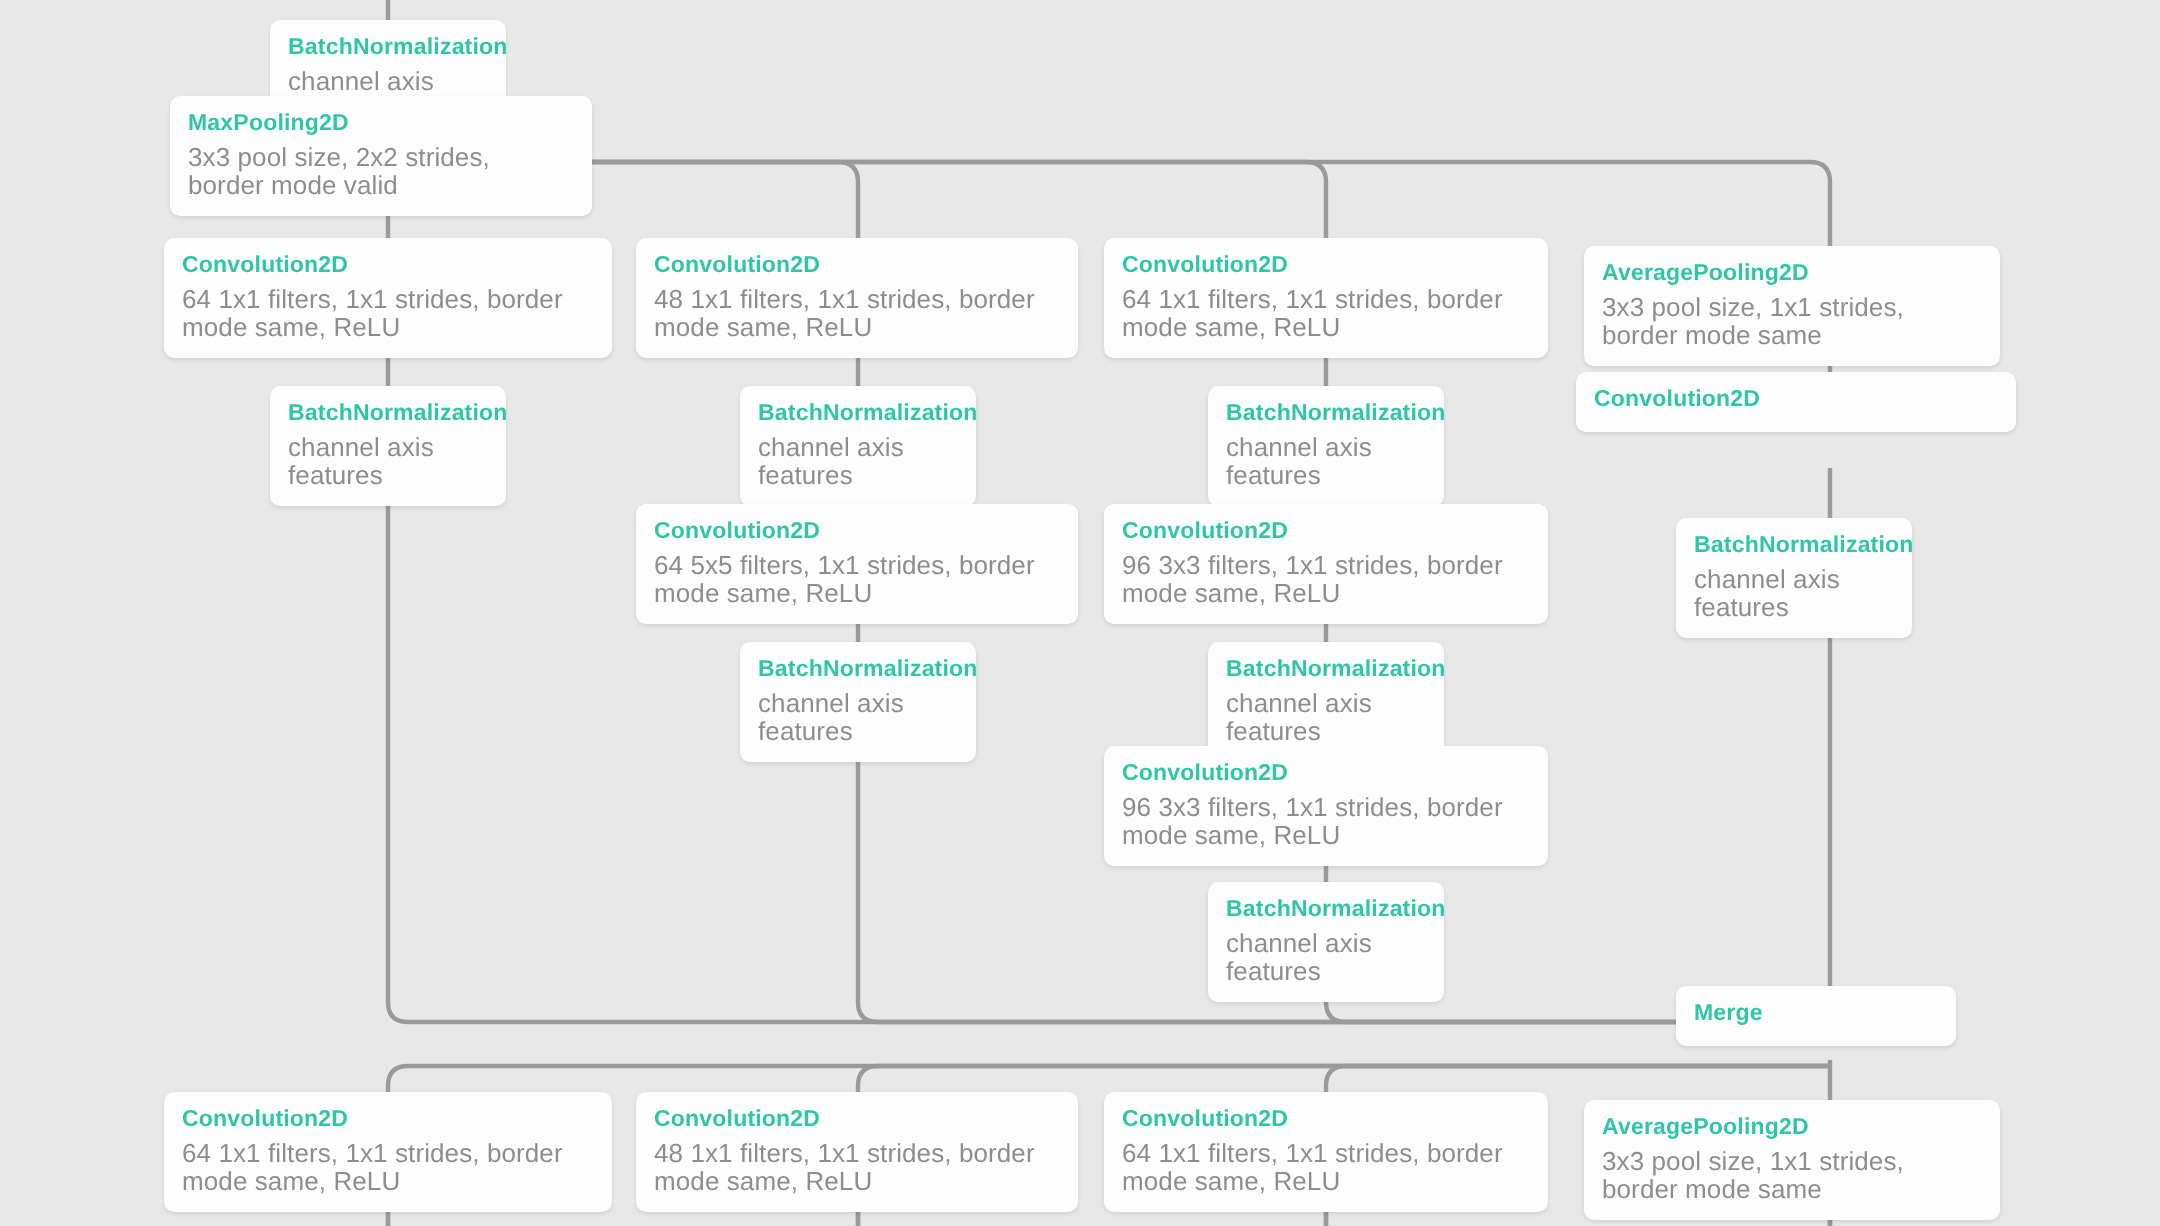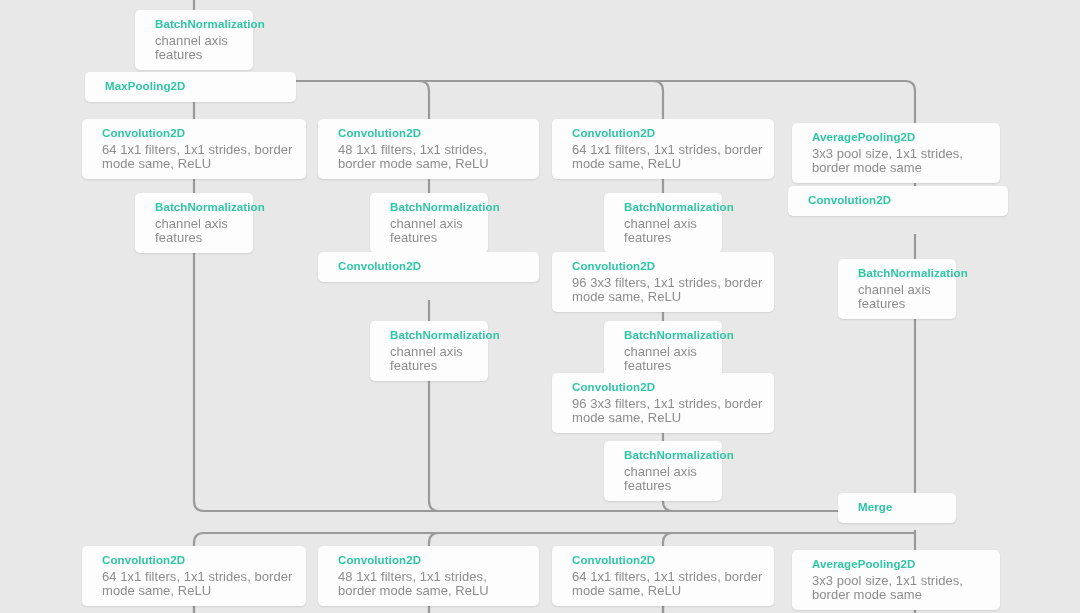--- a/index.html
+++ b/index.html
@@ -25,21 +25,21 @@
     z-index: 1;
     pointer-events: none;
   }
   
   .node {
     position: absolute;
     z-index: 2;
     background: #fdfdfd;
     border-radius: 5px;
     box-sizing: border-box;
-    padding: 7px 11px 8px 20px;
+    padding: 7px 11px 8px 9px;
     box-shadow: 0 1px 2px rgba(0,0,0,0.10);
   }
   .node-title {
     color: #2ec6a4;
     font-size: 11.5px;
     font-weight: bold;
     line-height: 15px;
     letter-spacing: 0.1px;
     white-space: nowrap;
   }
@@ -97,41 +97,43 @@
       <path d="M663,594 L663,613"></path>
       <path d="M915,587 L915,613"></path>
     </g>
   </svg>
 
   <div id="nodes-root">
       <div class="node" style="left: 135px; top: 10px; width: 118px;">
         <div class="node-title">BatchNormalization</div>
         <div class="node-desc">channel axis features</div>
       </div>
-      <div class="node" style="left: 85px; top: 72px; width: 211px;">
+      <div class="node" style="left: 85px; top: 48px; width: 211px;">
         <div class="node-title">MaxPooling2D</div>
+        <div class="node-desc">3x3 pool size, 2x2 strides, border mode valid</div>
       </div>
       <div class="node" style="left: 82px; top: 119px; width: 224px;">
         <div class="node-title">Convolution2D</div>
         <div class="node-desc">64 1x1 filters, 1x1 strides, border mode same, ReLU</div>
       </div>
       <div class="node" style="left: 135px; top: 193px; width: 118px;">
         <div class="node-title">BatchNormalization</div>
         <div class="node-desc">channel axis features</div>
       </div>
       <div class="node" style="left: 318px; top: 119px; width: 221px;">
         <div class="node-title">Convolution2D</div>
         <div class="node-desc">48 1x1 filters, 1x1 strides, border mode same, ReLU</div>
       </div>
       <div class="node" style="left: 370px; top: 193px; width: 118px;">
         <div class="node-title">BatchNormalization</div>
         <div class="node-desc">channel axis features</div>
       </div>
       <div class="node" style="left: 318px; top: 252px; width: 221px;">
         <div class="node-title">Convolution2D</div>
+        <div class="node-desc">64 5x5 filters, 1x1 strides, border mode same, ReLU</div>
       </div>
       <div class="node" style="left: 370px; top: 321px; width: 118px;">
         <div class="node-title">BatchNormalization</div>
         <div class="node-desc">channel axis features</div>
       </div>
       <div class="node" style="left: 552px; top: 119px; width: 222px;">
         <div class="node-title">Convolution2D</div>
         <div class="node-desc">64 1x1 filters, 1x1 strides, border mode same, ReLU</div>
       </div>
       <div class="node" style="left: 604px; top: 193px; width: 118px;">
@@ -158,21 +160,21 @@
         <div class="node-title">AveragePooling2D</div>
         <div class="node-desc">3x3 pool size, 1x1 strides, border mode same</div>
       </div>
       <div class="node" style="left: 788px; top: 186px; width: 220px;">
         <div class="node-title">Convolution2D</div>
       </div>
       <div class="node" style="left: 838px; top: 259px; width: 118px;">
         <div class="node-title">BatchNormalization</div>
         <div class="node-desc">channel axis features</div>
       </div>
-      <div class="node" style="left: 838px; top: 493px; width: 118px;">
+      <div class="node" style="left: 838px; top: 493px; width: 140px;">
         <div class="node-title">Merge</div>
       </div>
       <div class="node" style="left: 82px; top: 546px; width: 224px;">
         <div class="node-title">Convolution2D</div>
         <div class="node-desc">64 1x1 filters, 1x1 strides, border mode same, ReLU</div>
       </div>
       <div class="node" style="left: 318px; top: 546px; width: 221px;">
         <div class="node-title">Convolution2D</div>
         <div class="node-desc">48 1x1 filters, 1x1 strides, border mode same, ReLU</div>
       </div>

